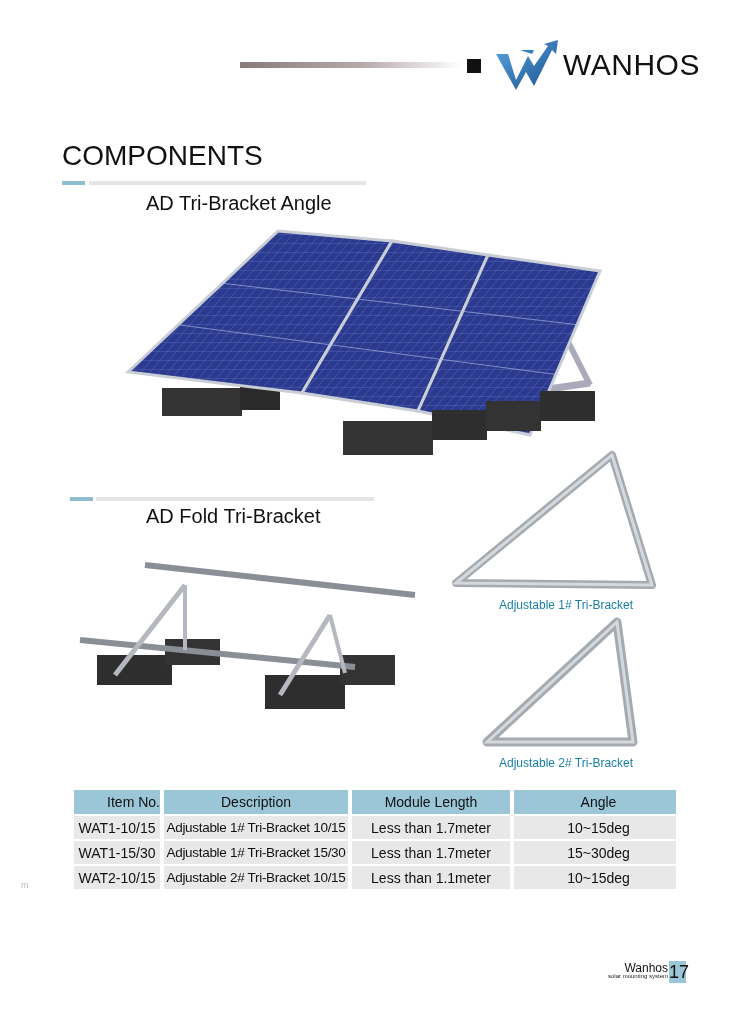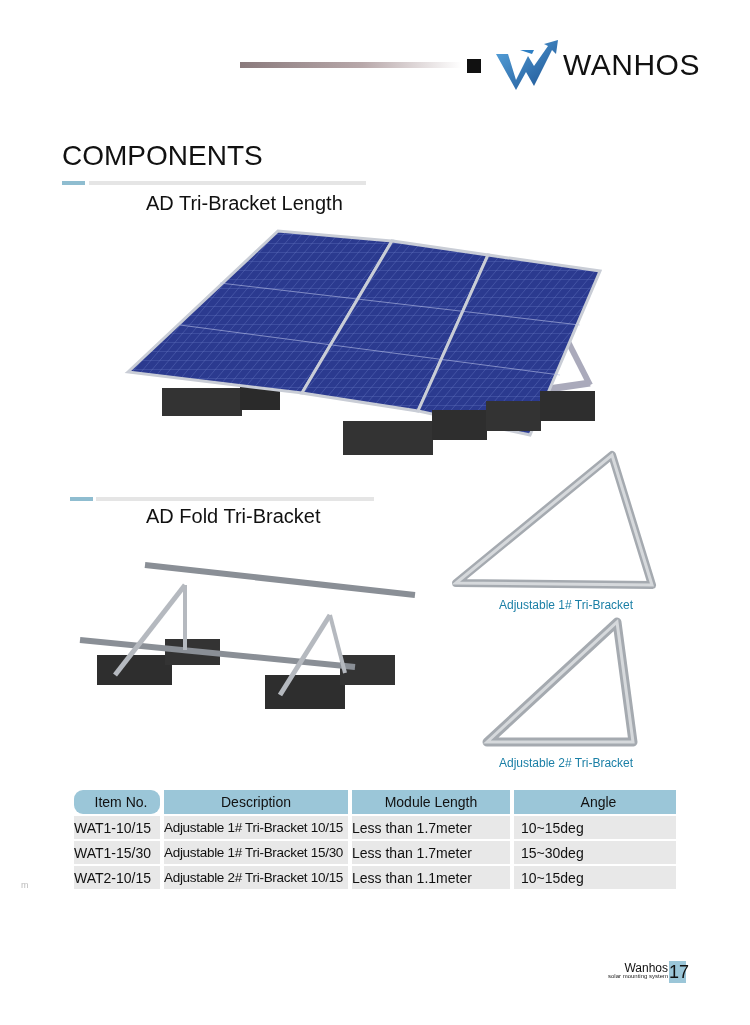--- a/index.html
+++ b/index.html
@@ -17,23 +17,23 @@
   .rule-accent { background: #8fbdd0; }
   .rule-gray { background: #e5e5e5; }
   .section-title { position: absolute; font-size: 20px; color: #111; }
 
   .img { position: absolute; }
 
   .caption { position: absolute; font-size: 12px; color: #1a7fa6; }
 
   table.spec { position: absolute; left: 70px; top: 788px; border-collapse: separate; border-spacing: 4px 2px; }
   table.spec th { background: #9bc6d8; font-weight: normal; font-size: 14px; height: 24px; color: #111; }
-  table.spec td { background: #e8e8e8; font-size: 14px; height: 23px; text-align: left; color: #111; margin-left: 44px; }
+  table.spec td { background: #e8e8e8; font-size: 14px; height: 23px; text-align: center; color: #111; margin-left: 44px; }
   table.spec th.c1, table.spec td.c1 { width: 86px; }
-  table.spec th.c1 { text-align: center; padding-left: 8px; border-radius: 9px; }
+  table.spec th.c1 { text-align: right; padding-left: 8px; }
   table.spec th.c2, table.spec td.c2 { width: 184px; }
   table.spec td.c2 { font-size: 13.5px; letter-spacing: -0.3px; }
   table.spec th.c3, table.spec td.c3 { width: 158px; }
   table.spec th.c4, table.spec td.c4 { width: 162px; padding-left: 7px; }
 
   .margin-mark { position: absolute; left: 21px; top: 880px; font-size: 9px; color: #bbb; }
 
   .footer-brand { position: absolute; right: 82px; top: 962px; font-size: 12px; text-align: right; color: #111; line-height: 12px; }
   .footer-sub { position: absolute; right: 82px; top: 973px; font-size: 6px; color: #222; }
   .page-num { position: absolute; left: 669px; top: 961px; width: 17px; height: 22px; background: #9bc6d8; font-size: 18px; text-align: center; line-height: 22px; color: #111; }
@@ -51,21 +51,21 @@
     </linearGradient>
   </defs>
   <path d="M2 14 L14 14 L22 40 L34 16 L40 26 L54 6 L50 4 L64 0 L62 14 L58 10 L40 46 L32 32 L22 50 Z" fill="url(#lg)"></path>
   <path d="M26 10 L40 10 L38 14 Z" fill="#2e7fc4"></path>
 </svg>
 <div class="brand">WANHOS</div>
 
 <div class="page-title">COMPONENTS</div>
 <div class="rule rule-accent" style="left:62px;top:181px;width:23px;"></div>
 <div class="rule rule-gray" style="left:89px;top:181px;width:277px;"></div>
-<div class="section-title" style="left:146px;top:192px;">AD Tri-Bracket Length</div>
+<div class="section-title" style="left:146px;top:192px;">AD Tri-Bracket Angle</div>
 
 <svg class="img" style="left:120px;top:225px;" width="490" height="240" viewBox="0 0 490 240">
   <defs>
     <pattern id="cells" width="9" height="9" patternUnits="userSpaceOnUse" patternTransform="skewX(-40)">
       <rect width="9" height="9" fill="#2b3a8f"></rect>
       <path d="M0 0 H9 M0 0 V9" stroke="#6d7cc8" stroke-width="0.6"></path>
     </pattern>
   </defs>
 
   <rect x="42" y="163" width="80" height="28" fill="#333"></rect>

